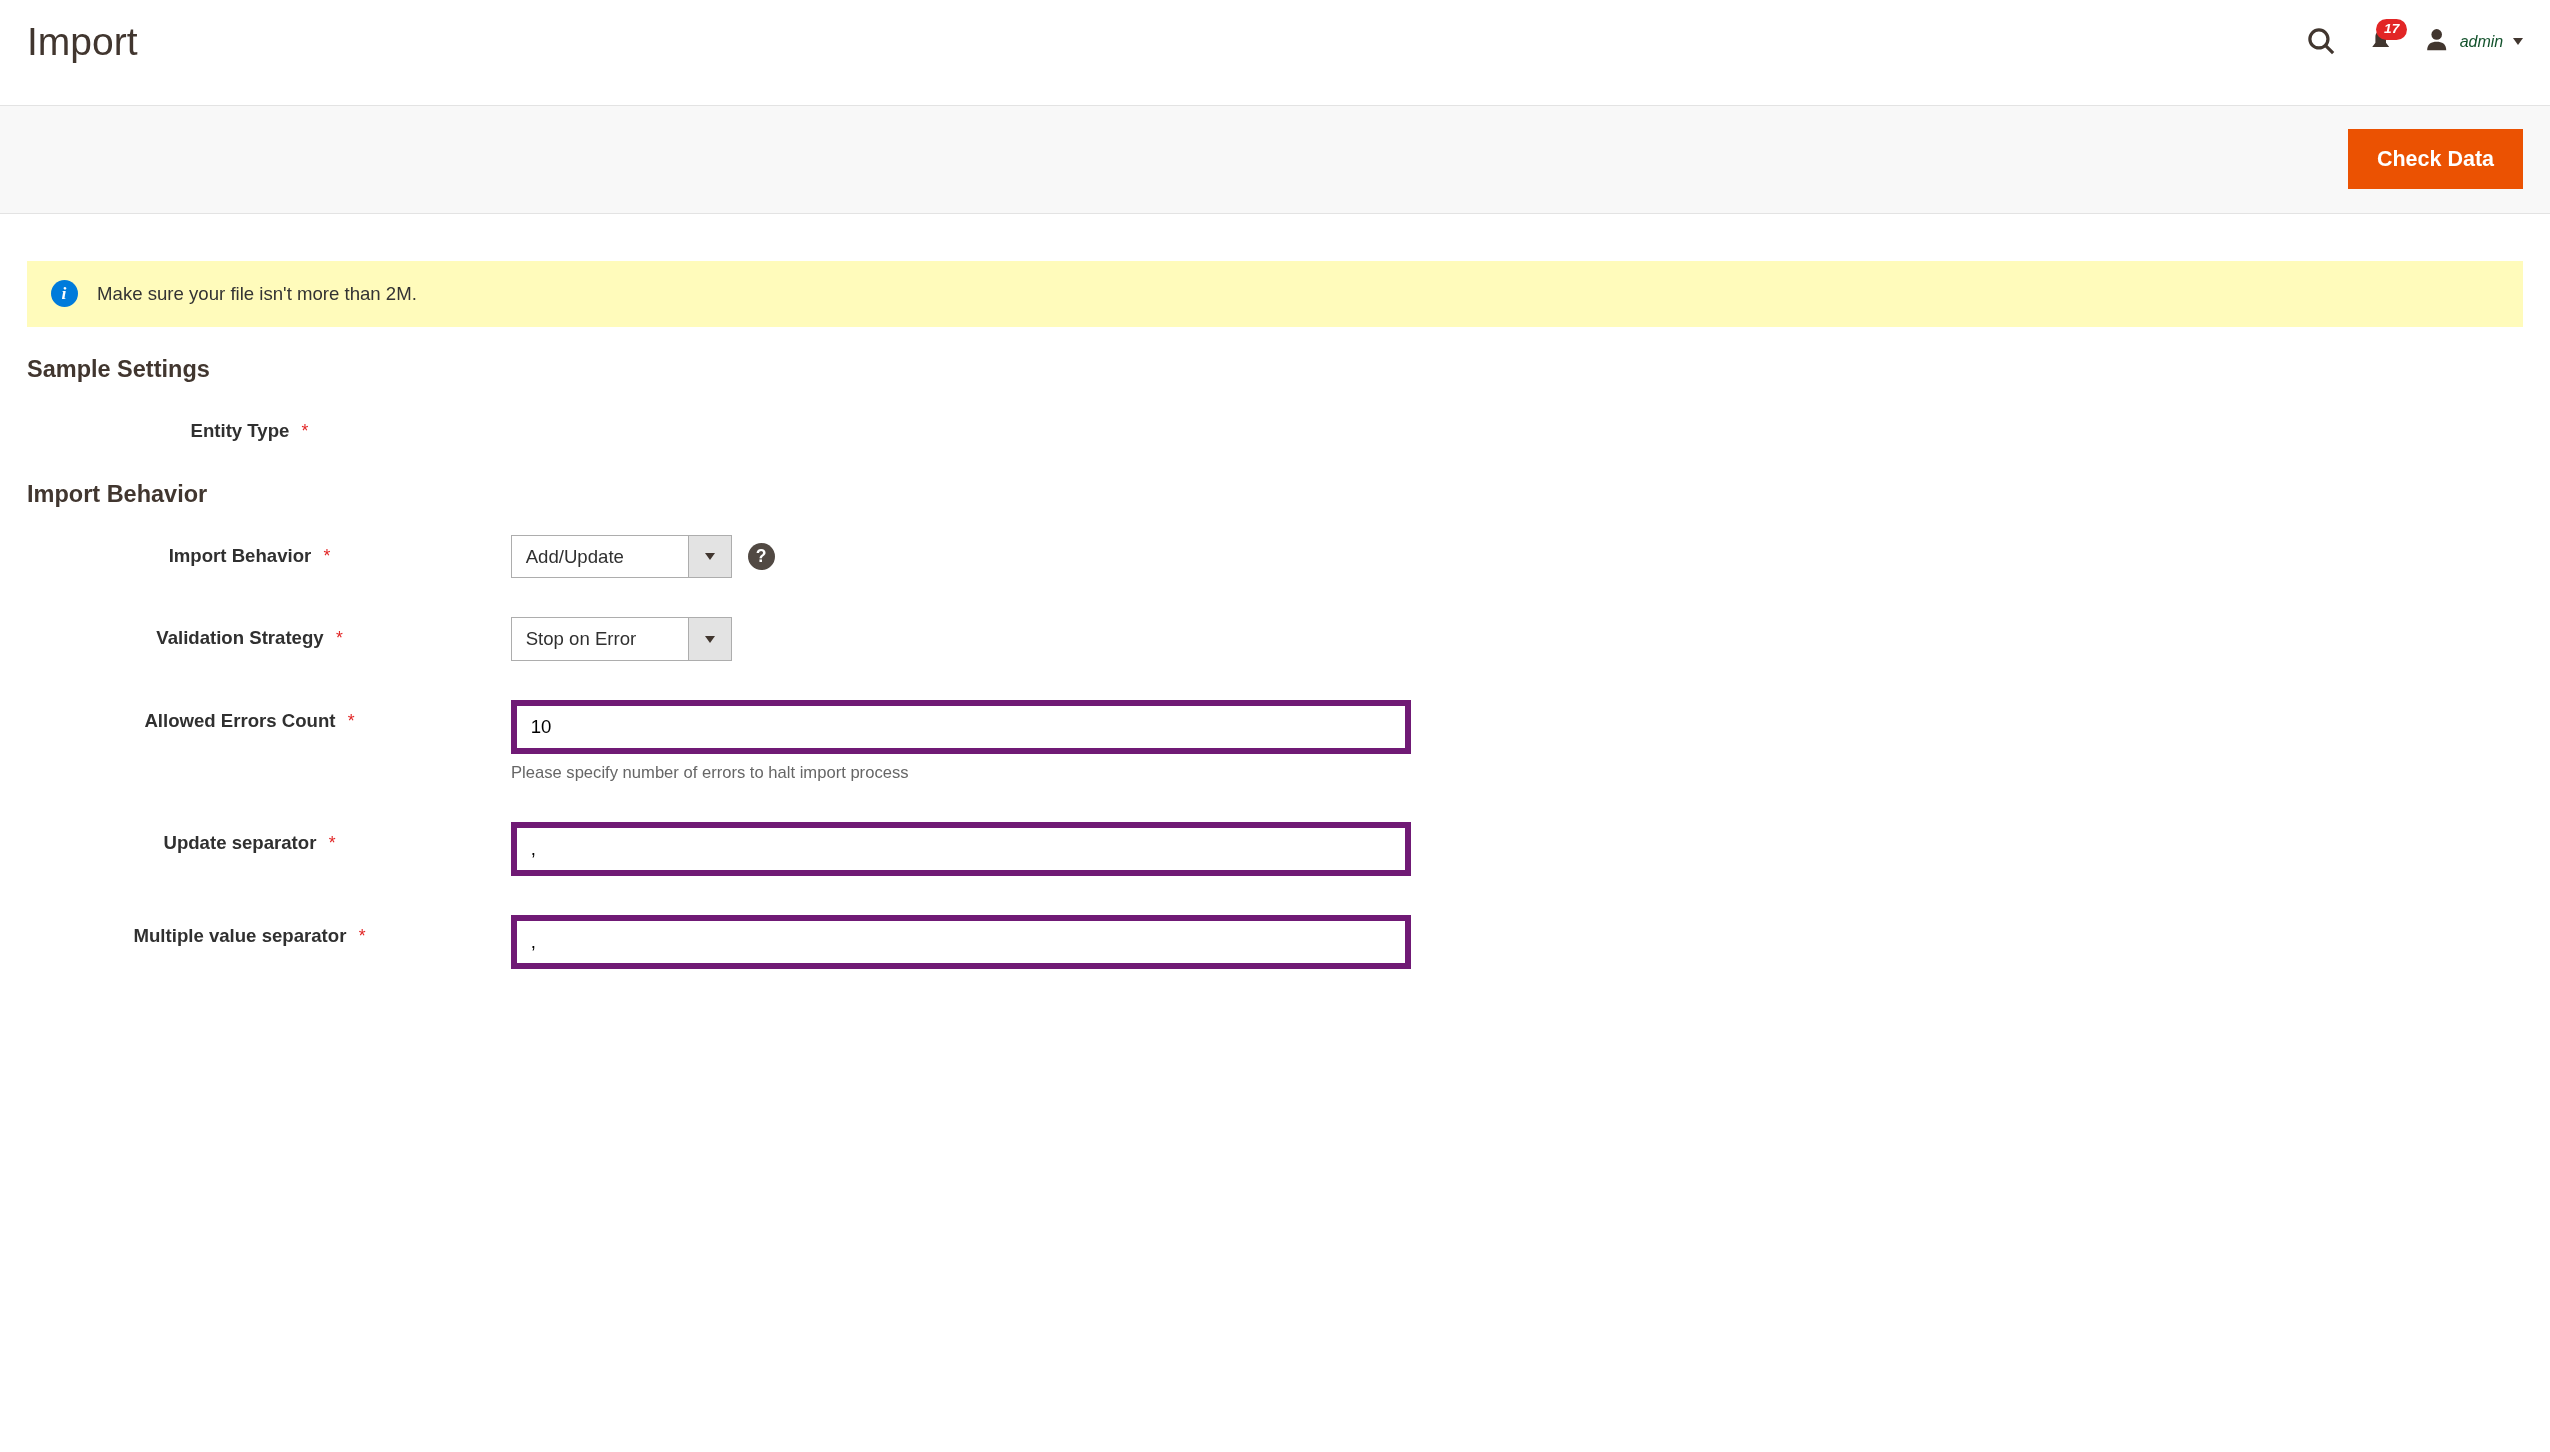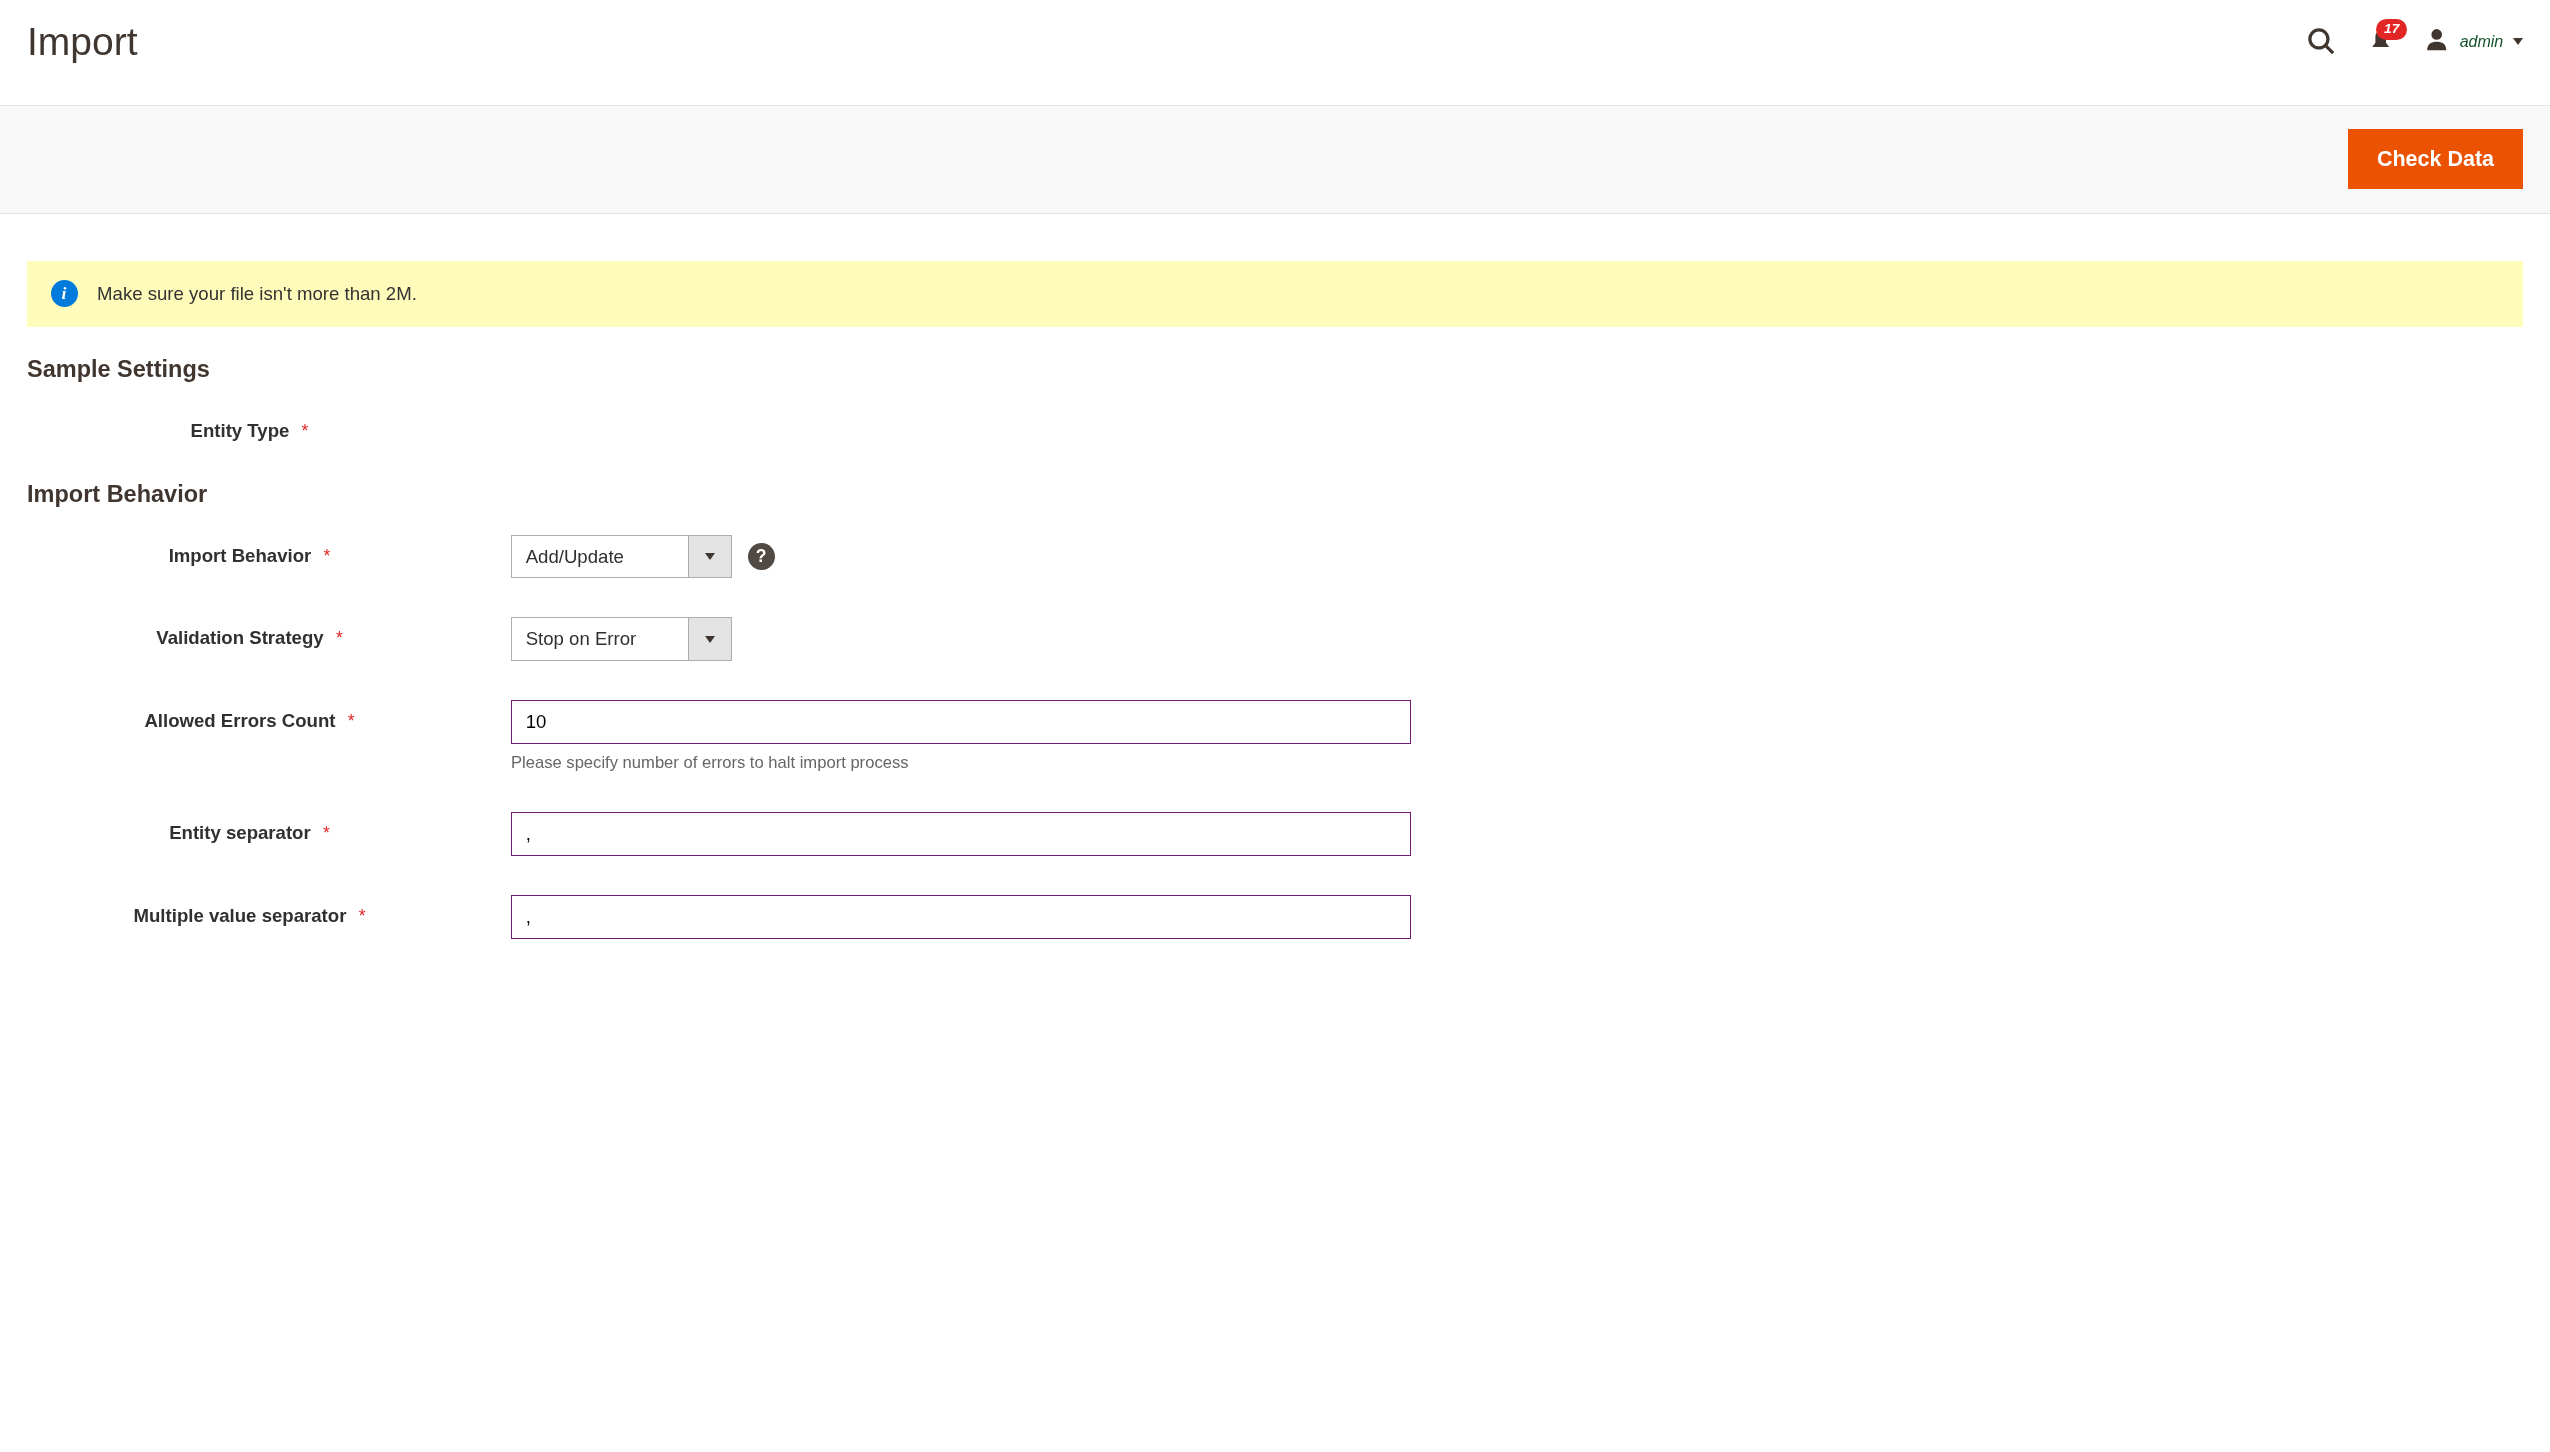--- a/index.html
+++ b/index.html
@@ -171,21 +171,21 @@
   border-radius: 50%;
   color: #fff;
   display: flex;
   align-items: center;
   justify-content: center;
   font-weight: bold;
   font-size: 17.6px;
   cursor: pointer;
 }
 .text-input {
-  border: 1px solid #701a75;
+  border: 6px solid #701a75;
   padding: 9.8px 13.7px;
   font-size: 18.6px;
   width: 900px;
   font-family: inherit;
 }
 .help-text {
   font-size: 16.6px;
   color: #666;
   margin-top: 9.8px;
 }
@@ -278,21 +278,21 @@
     <span class="required-mark">*</span>
   </div>
   <div class="form-control-col">
     <input type="text" class="text-input" value="10" style="">
     <div class="help-text">Please specify number of errors to halt import process</div>
   </div>
 </div>
 
 <div class="form-row">
   <div class="form-label-wrap">
-    <span class="form-label">Entity separator</span>
+    <span class="form-label">Update separator</span>
     <span class="required-mark">*</span>
   </div>
   <div class="form-control-wrap">
     <input type="text" class="text-input" value="," style="">
   </div>
 </div>
 
 <div class="form-row">
   <div class="form-label-wrap">
     <span class="form-label">Multiple value separator</span>

